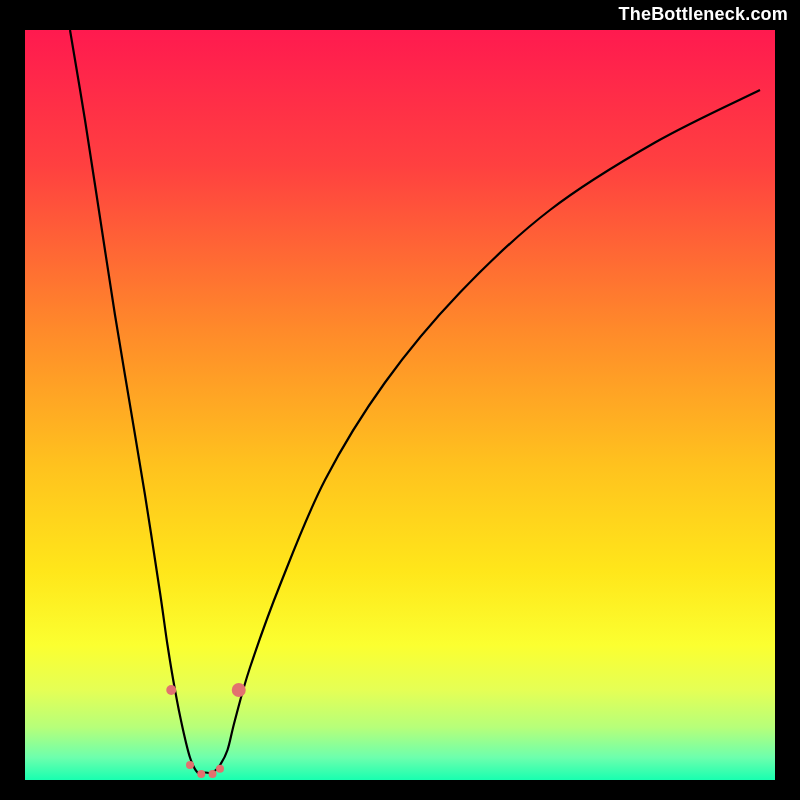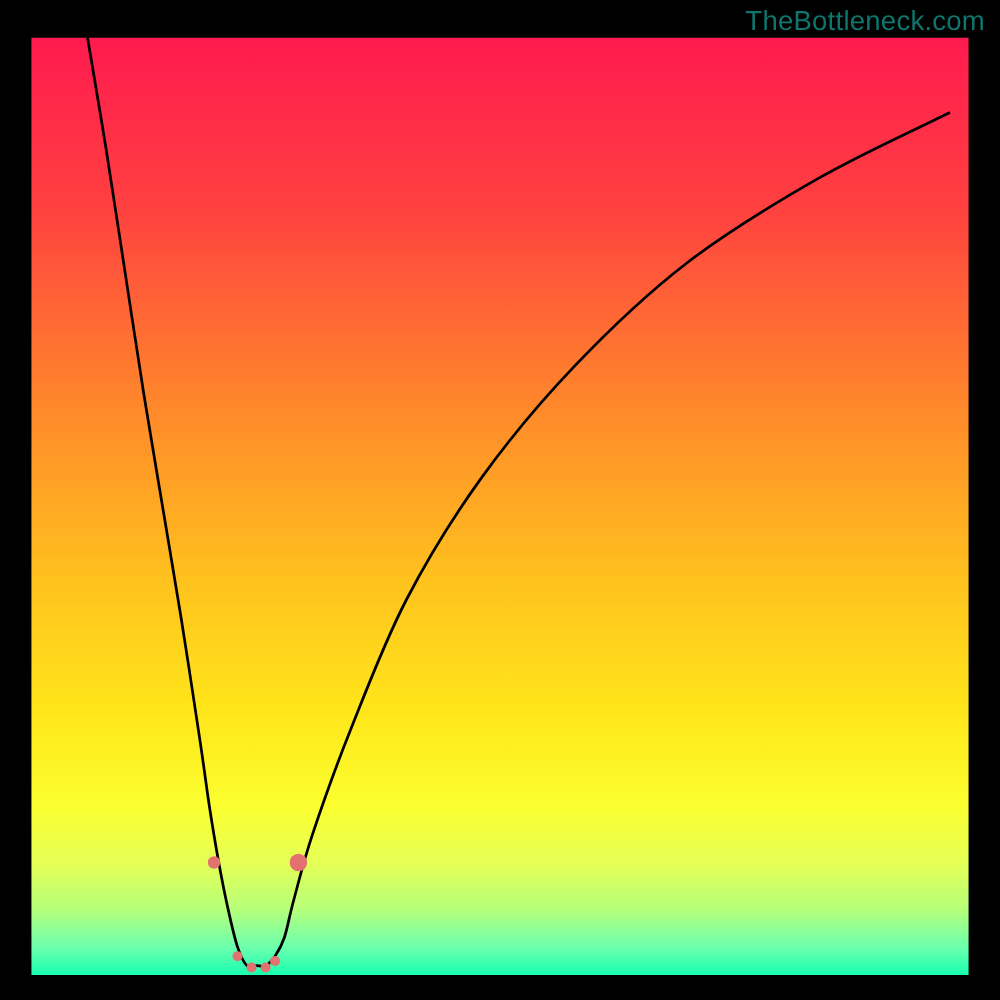--- a/index.html
+++ b/index.html
@@ -23,23 +23,23 @@
     position: absolute;
     left: 0;
     top: 0;
     width: 750px;
     height: 750px;
   }
   .watermark {
     position: absolute;
     top: 4px;
     right: 12px;
-    color: #0f766e;
-    font-size: 22px;
-    font-weight: 400;
+    color: #ffffff;
+    font-size: 18px;
+    font-weight: 700;
     letter-spacing: 0.2px;
   }
   svg { display: block; }
 </style>
 </head>
 <body>
 
 <div class="watermark">TheBottleneck.com</div>
 
 <div class="frame">

